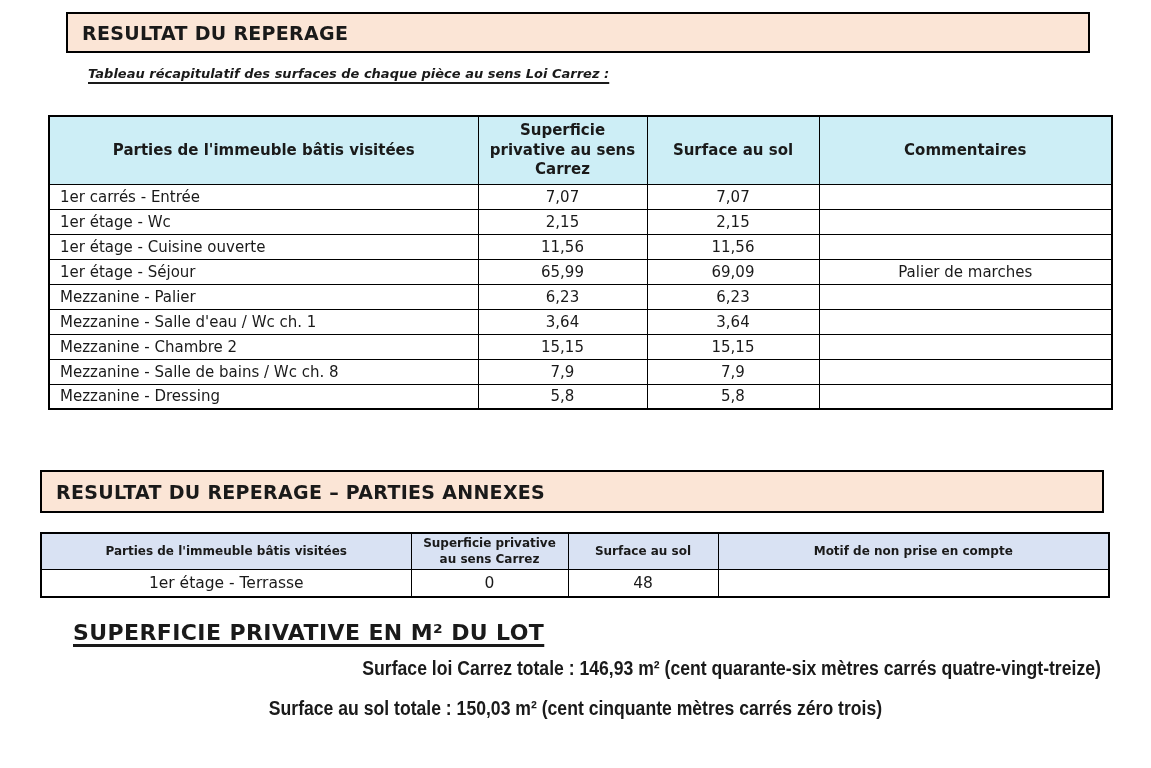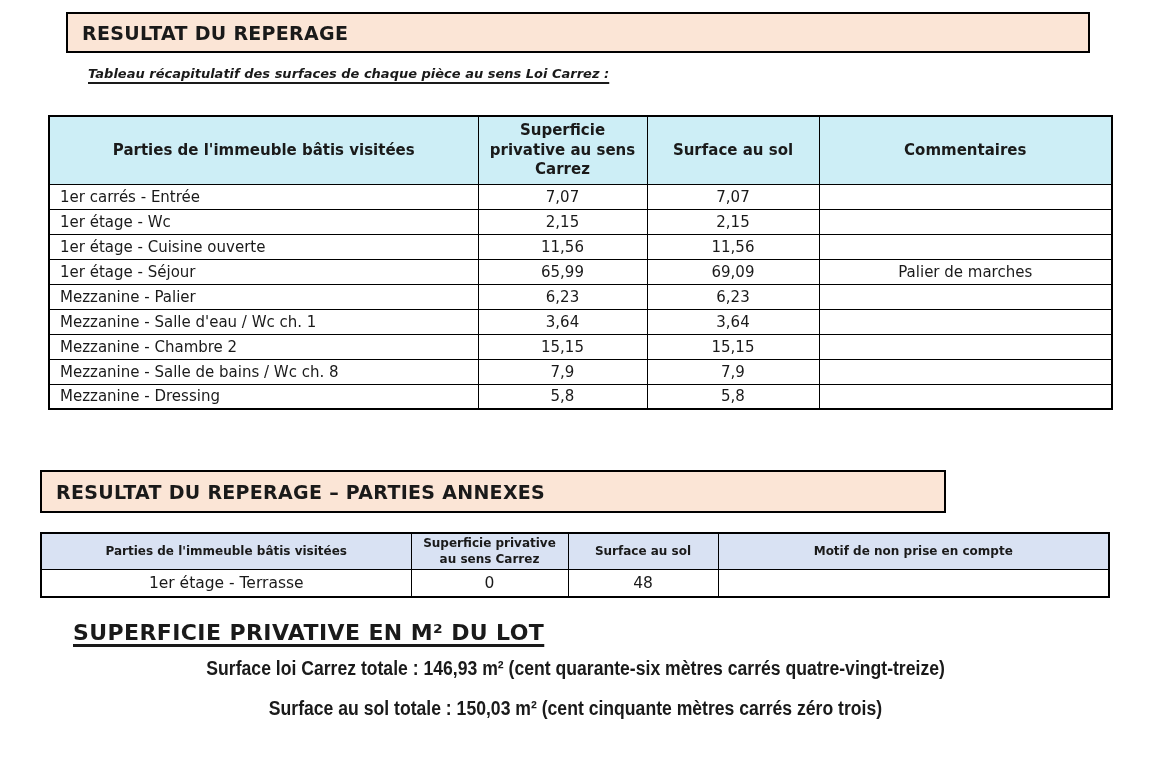--- a/index.html
+++ b/index.html
@@ -18,21 +18,21 @@
     background: var(--banner-bg, #fbe5d6);
     border: 2px solid #000;
     display: flex;
     align-items: center;
     padding-left: 14px;
     font-weight: bold;
     font-size: 19px;
     letter-spacing: 0.3px;
   }
   #banner1 { left: 66px; top: 12px; width: 1024px; height: 41px; }
-  #banner2 { left: 40px; top: 470px; width: 906px; height: 43px; }
+  #banner2 { left: 40px; top: 470px; width: 1064px; height: 43px; }
 
   
   #subtitle {
     position: absolute;
     left: 88px; top: 66px;
     font-size: 13px;
     font-weight: bold;
     font-style: italic;
     text-decoration: underline;
     text-decoration-thickness: 2px;
@@ -102,21 +102,21 @@
     text-decoration: underline;
     text-decoration-thickness: 2.5px;
     text-underline-offset: 4px;
   }
   .total-line {
     position: absolute;
     left: 0; width: 1151px;
     display: flex;
     justify-content: center;
   }
-  #total-line1 { top: 657px; }
+  #total-line1 { top: 657px; justify-content: flex-end; }
   #total-line2 { top: 697px; }
   .total-line span {
     display: inline-block;
     font-family: "Liberation Sans", sans-serif;
     font-weight: bold;
     font-size: 20px;
     white-space: nowrap;
     transform: scaleX(0.88);
     transform-origin: center;
   }

